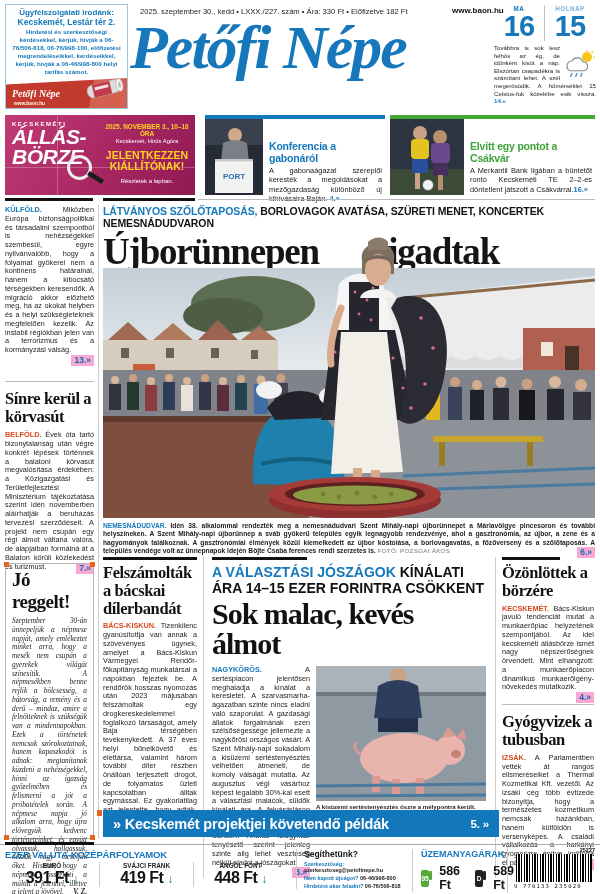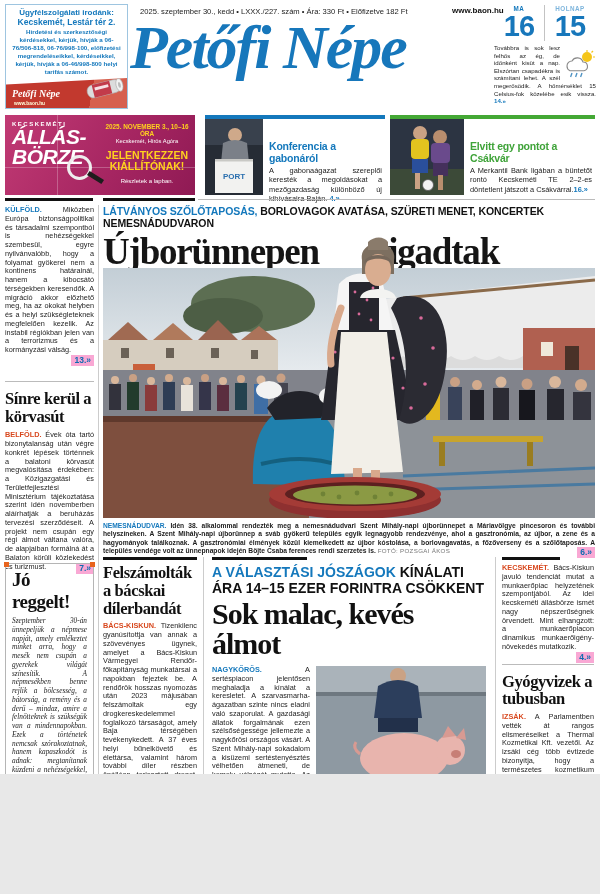--- a/index.html
+++ b/index.html
@@ -1,16 +1,16 @@
 <!DOCTYPE html>
 <html><head>
 <meta charset="utf-8">
 <style>
   html,body{margin:0;padding:0;background:#e8e8e8;}
-  .page{position:relative;width:600px;height:774px;background:#fff;overflow:hidden;
+  .page{position:relative;width:600px;height:894px;background:#fff;overflow:hidden;
         font-family:"Liberation Sans",sans-serif;color:#111;}
   
   .svc-box{position:absolute;left:5px;top:4px;width:123px;height:105px;border:1px solid #9ec5e0;
            text-align:center;box-sizing:border-box;overflow:hidden;}
   .svc-t1{color:#1478bc;font-weight:700;font-size:8px;margin-top:3px;}
   .svc-t2{color:#1478bc;font-weight:700;font-size:8.5px;}
   .svc-body{color:#1478bc;font-size:6.2px;font-weight:700;padding:1px 4px;line-height:1.3;}
   .svc-red{position:absolute;left:0;right:0;bottom:0;height:30px;
            background:linear-gradient(100deg,#c2392e 70%,#d6604f 70%);
            clip-path:polygon(0 22%,100% 0,100% 100%,0 100%);}
@@ -462,20 +462,21 @@
                 </g>
             </svg>
             <div class="pig-cap"><span>A kisüzemi sertéstenyésztés őszre a mélypontra került. </span><span class="cap-credit">FOTÓ: MIKLAY JENŐ</span></div>
           </div>
         </div>
       </div>
 
       <div class="scol3">
         <div>
           <div class="art-rule" style="width:58px;"></div>
+          <div class="col-h">Özönlöttek a börzére</div>
           <p class="bodytxt" style="margin:0;"><span class="lead-red">KECSKEMÉT.</span><span> Bács-Kiskun javuló tendenciát mutat a munkaerőpiac helyzetének szempontjából. Az idei kecskeméti állásbörze ismét nagy népszerűségnek örvendett. Mint elhangzott: a munkaerőpiacon dinamikus munkaerőigény-növekedés mutatkozik. </span><span class="chip">4.»</span></p>
         </div>
         <div style="margin-top:12px;border-top:1px solid #bbb;padding-top:6px;">
           <div class="col-h">Gyógyvizek a tubusban</div>
           <p class="bodytxt" style="margin:0;"><span class="lead-red">IZSÁK.</span><span> A Parlamentben vették át rangos elismeréseiket a Thermal Kozmetikai Kft. vezetői. Az izsáki cég több évtizede bizonyítja, hogy a természetes kozmetikum nemcsak hazánkban, hanem külföldön is versenyképes. A családi vállalkozás a harkányi gyógyvízre építve indította el pályafutását. </span><span class="chip">2.»</span></p>
         </div>
       </div>
     </div>
 
     <div class="banner-accent"></div>

